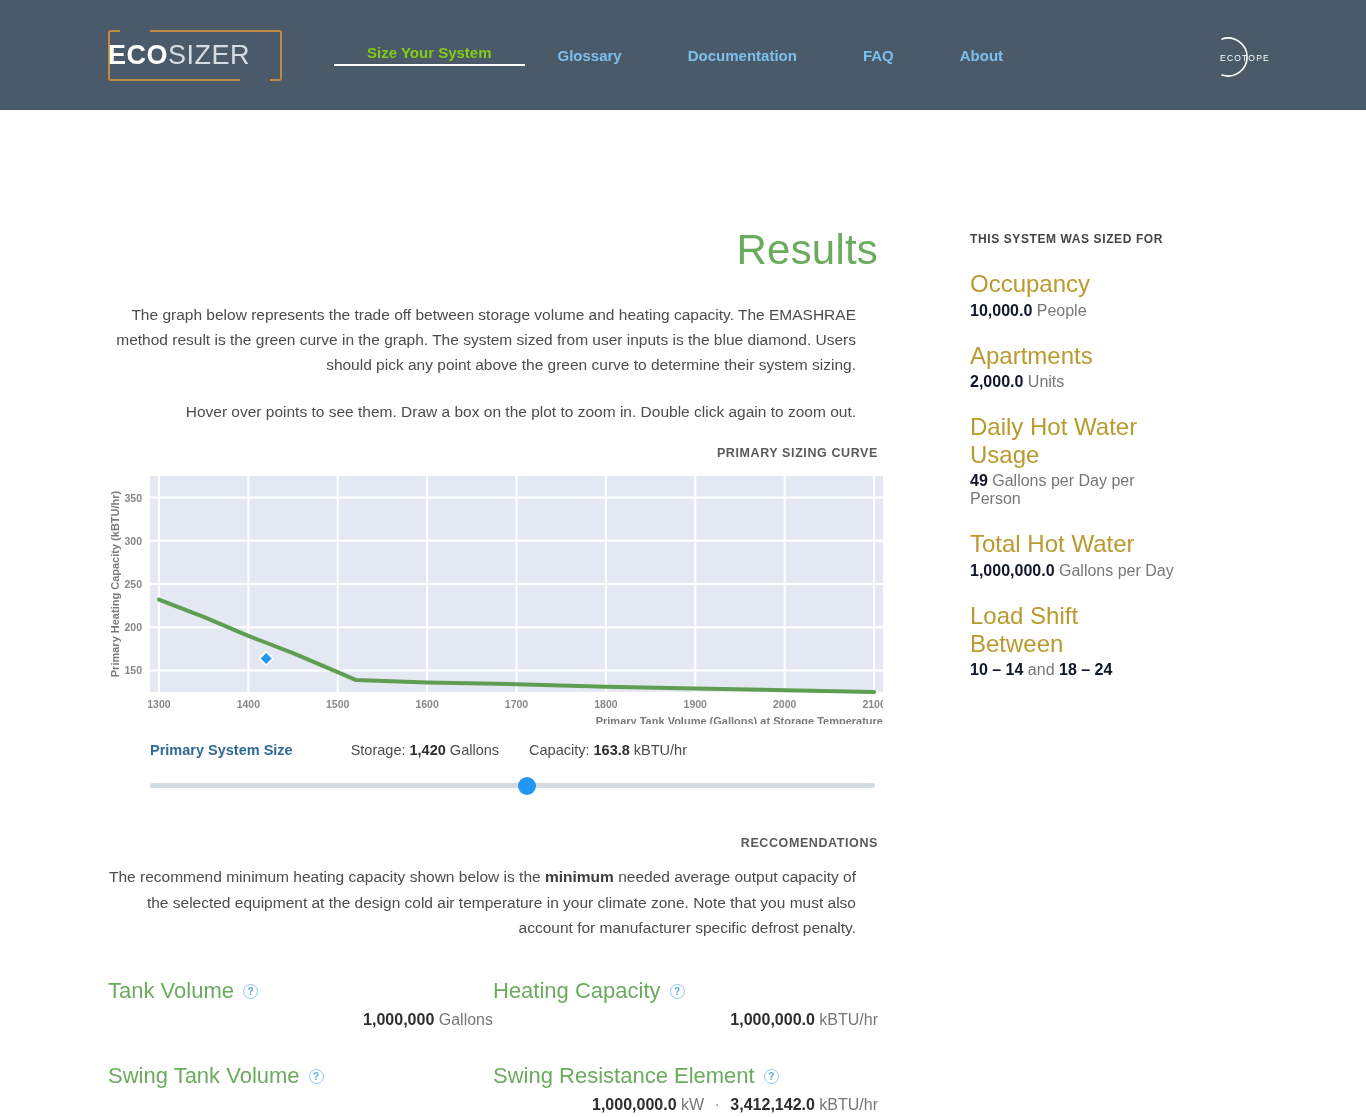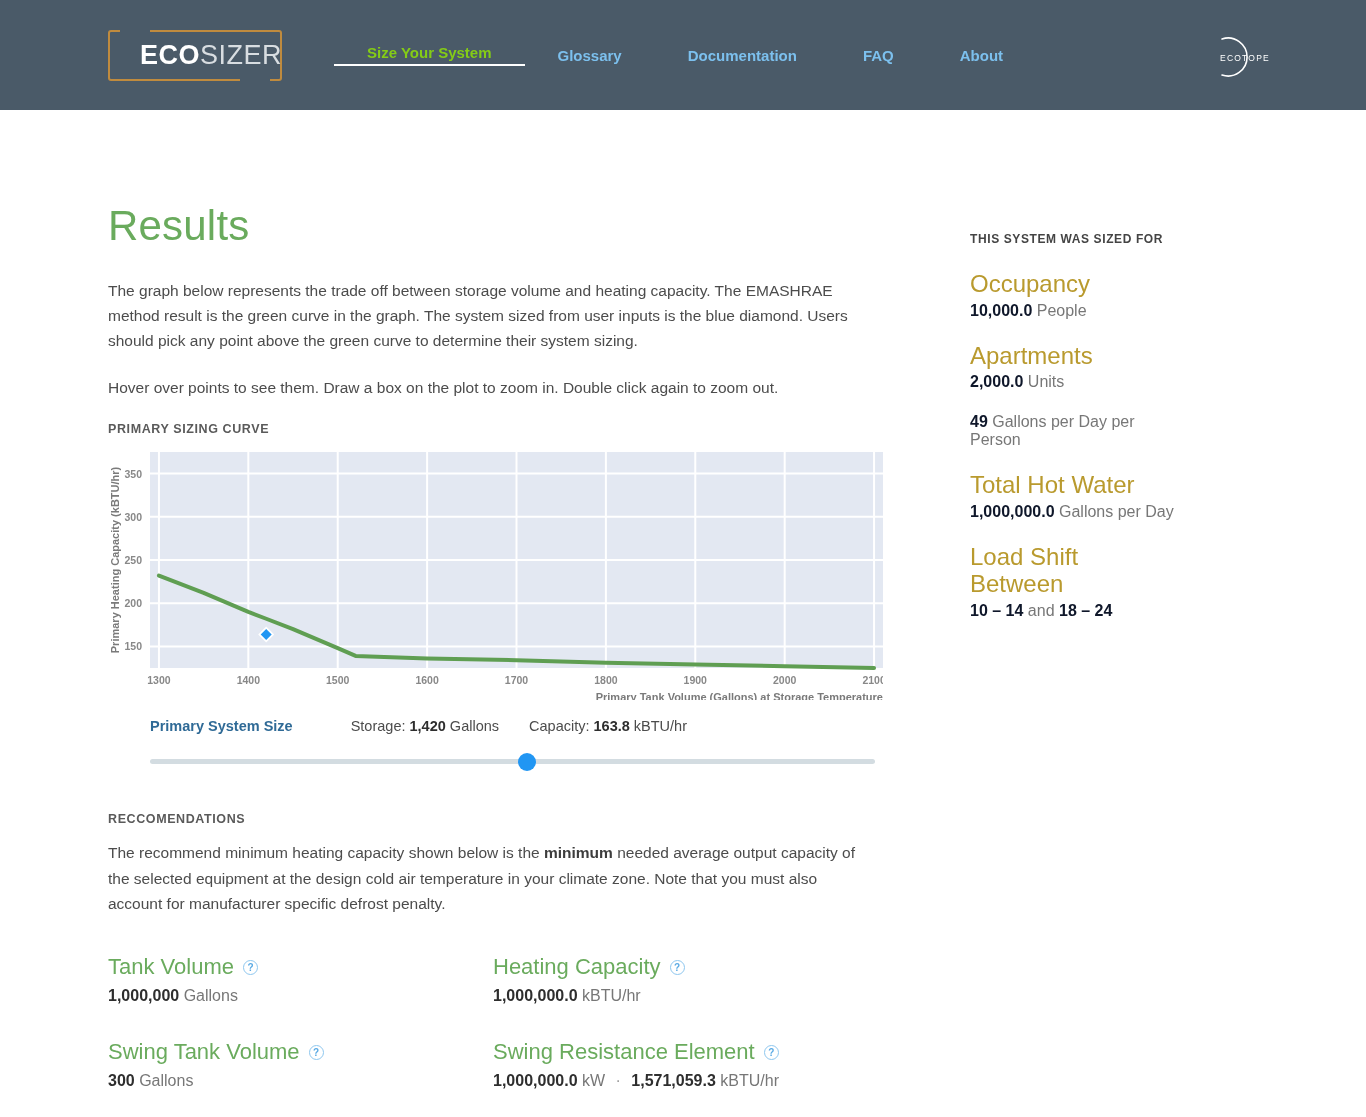--- a/index.html
+++ b/index.html
@@ -21,21 +21,21 @@
     align-items: center;
     padding: 0 0 0 108px;
     position: relative;
   }
   .logo-box {
     position: relative;
     width: 174px;
     height: 51px;
     display: flex;
     align-items: center;
-    justify-content: flex-end;
+    justify-content: flex-start;
     flex: 0 0 auto;
   }
   .logo-frame {
     position: absolute;
     inset: 0;
     border: 2px solid #c08b3e;
     border-radius: 3px;
   }
   .logo-frame:before, .logo-frame:after {
     content: "";
@@ -82,21 +82,21 @@
     width: 80px;
     height: 48px;
   }
 
   
   .page {
     padding: 0 108px;
     display: flex;
     gap: 0;
   }
-  .main-col { width: 770px; flex: 0 0 770px; padding-top: 92px; }
+  .main-col { width: 770px; flex: 0 0 770px; padding-top: 116px; text-align: right; }
   .side-col { width: 300px; flex: 0 0 300px; padding-top: 122px; padding-left: 92px; }
 
   h1.results-title {
     font-size: 42px;
     font-weight: 400;
     color: #6aab5d;
     margin: 0 0 28px 0;
     letter-spacing: 0.2px;
   }
   p.body-text {
@@ -332,36 +332,32 @@
           <b>1,000,000.0</b>
           <span>kBTU/hr</span>
         </div>
       </div>
 
       <div>
         <div class="rec-title">
           <span>Swing Tank Volume</span>
           <span class="help-icon">?</span>
         </div>
-        <div class="rec-value">
-          <b>300</b>
-          <span>Gallons</span>
-        </div>
       </div>
 
       <div>
         <div class="rec-title">
           <span>Swing Resistance Element</span>
           <span class="help-icon">?</span>
         </div>
         <div class="rec-value">
           <b>1,000,000.0</b>
           <span>kW</span>
           <span class="rec-sep">·</span>
-          <b>1,571,059.3</b>
+          <b>3,412,142.0</b>
           <span>kBTU/hr</span>
         </div>
       </div>
 
     </div>
 
   </div>
 
   <div class="side-col">
     <div class="side-heading">THIS SYSTEM WAS SIZED FOR</div>
@@ -376,20 +372,21 @@
 
     <div class="side-item">
       <div class="side-item-title">Apartments</div>
       <div class="side-item-value">
         <b>2,000.0</b>
         <span>Units</span>
       </div>
     </div>
 
     <div class="side-item">
+      <div class="side-item-title">Daily Hot Water Usage</div>
       <div class="side-item-value">
         <b>49</b>
         <span>Gallons per Day per Person</span>
       </div>
     </div>
 
     <div class="side-item">
       <div class="side-item-title">Total Hot Water</div>
       <div class="side-item-value">
         <b>1,000,000.0</b>

